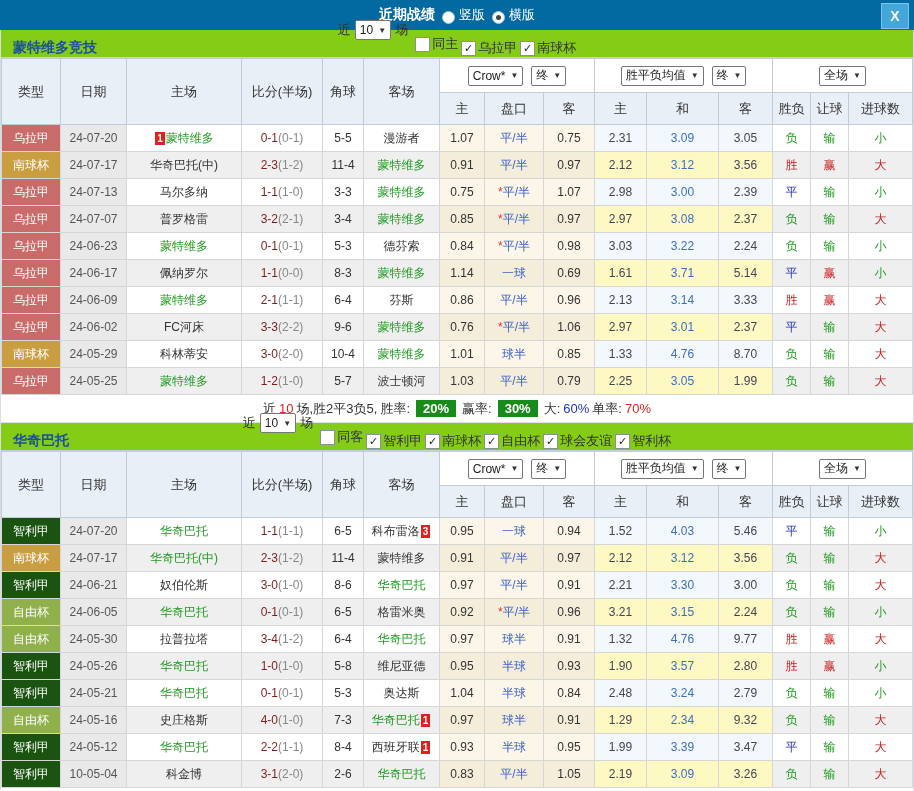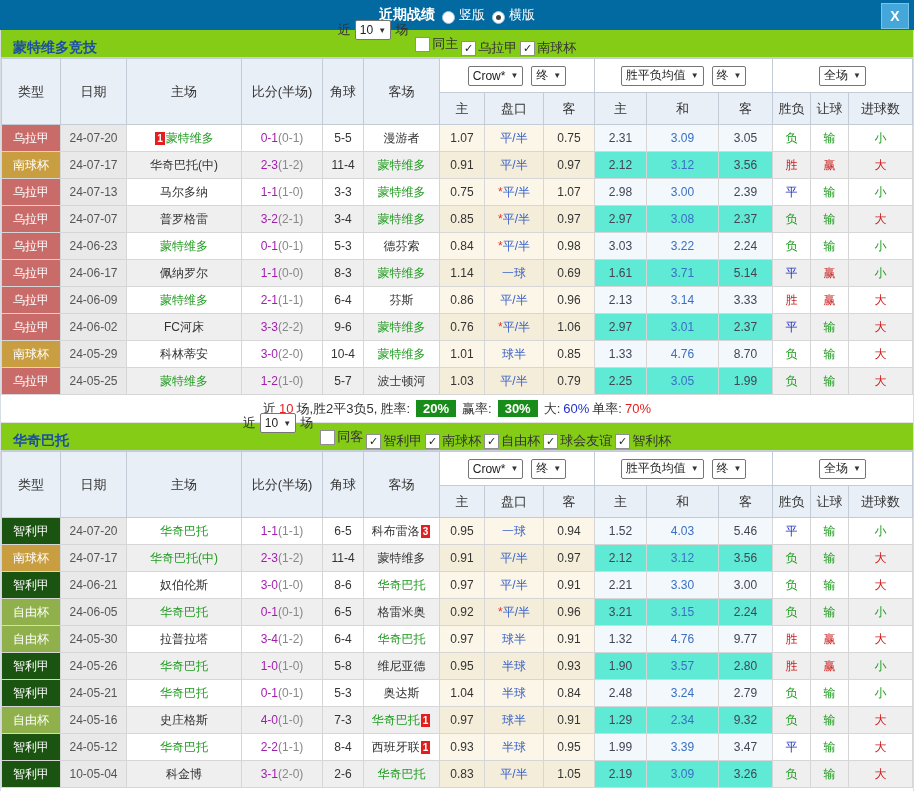--- a/index.html
+++ b/index.html
@@ -46,26 +46,26 @@
   thead th.ddcell{background:#fff;}
   .ddwrap{display:flex;align-items:center;justify-content:center;gap:8px;}
   tbody td{height:24px;font-size:12px;color:#333;}
   tbody tr.odd td.plain{background:#fff;}
   tbody tr.even td.plain{background:#efefef;}
   td.type{color:#fff;font-size:12px;}
   td.date{background:#e9e9e9;color:#555;}
   td.asia{background:#fbf6e8;}
   tr.even td.asia{background:#f4edda;}
   td.euro{background:#f2f8fc;color:#445;}
-  tr.even td.euro{background:#5eead4;}
+  tr.even td.euro{background:#fef9c3;}
   td.euro.draw{color:#3a6fc4;}
   td.line{color:#3a62c8;}
   .star{color:#e33333;}
   .focus{color:#1f9b1f;}
-  .s-main{color:#a21caf;}
+  .s-main{color:#7f1d1d;}
   .s-half{color:#888;}
   .badge{background:#e31e1e;color:#fff;font-size:10px;font-weight:bold;padding:0 2px;line-height:13px;display:inline-block;margin:0 1px;}
   .t-red{color:#cc2222;}
   .t-blue{color:#2233bb;}
   .t-green{color:#1f9b1f;}
   .summary{height:27px;display:flex;align-items:center;justify-content:center;gap:3px;font-size:13px;color:#333;border-bottom:1px solid #e2e2e2;}
   .summary .red{color:#e22222;}
   .summary .blue{color:#2233cc;}
   .pct-badge{background:#188c18;color:#fff;font-weight:bold;padding:1px 7px;margin:0 3px;}
 </style>

